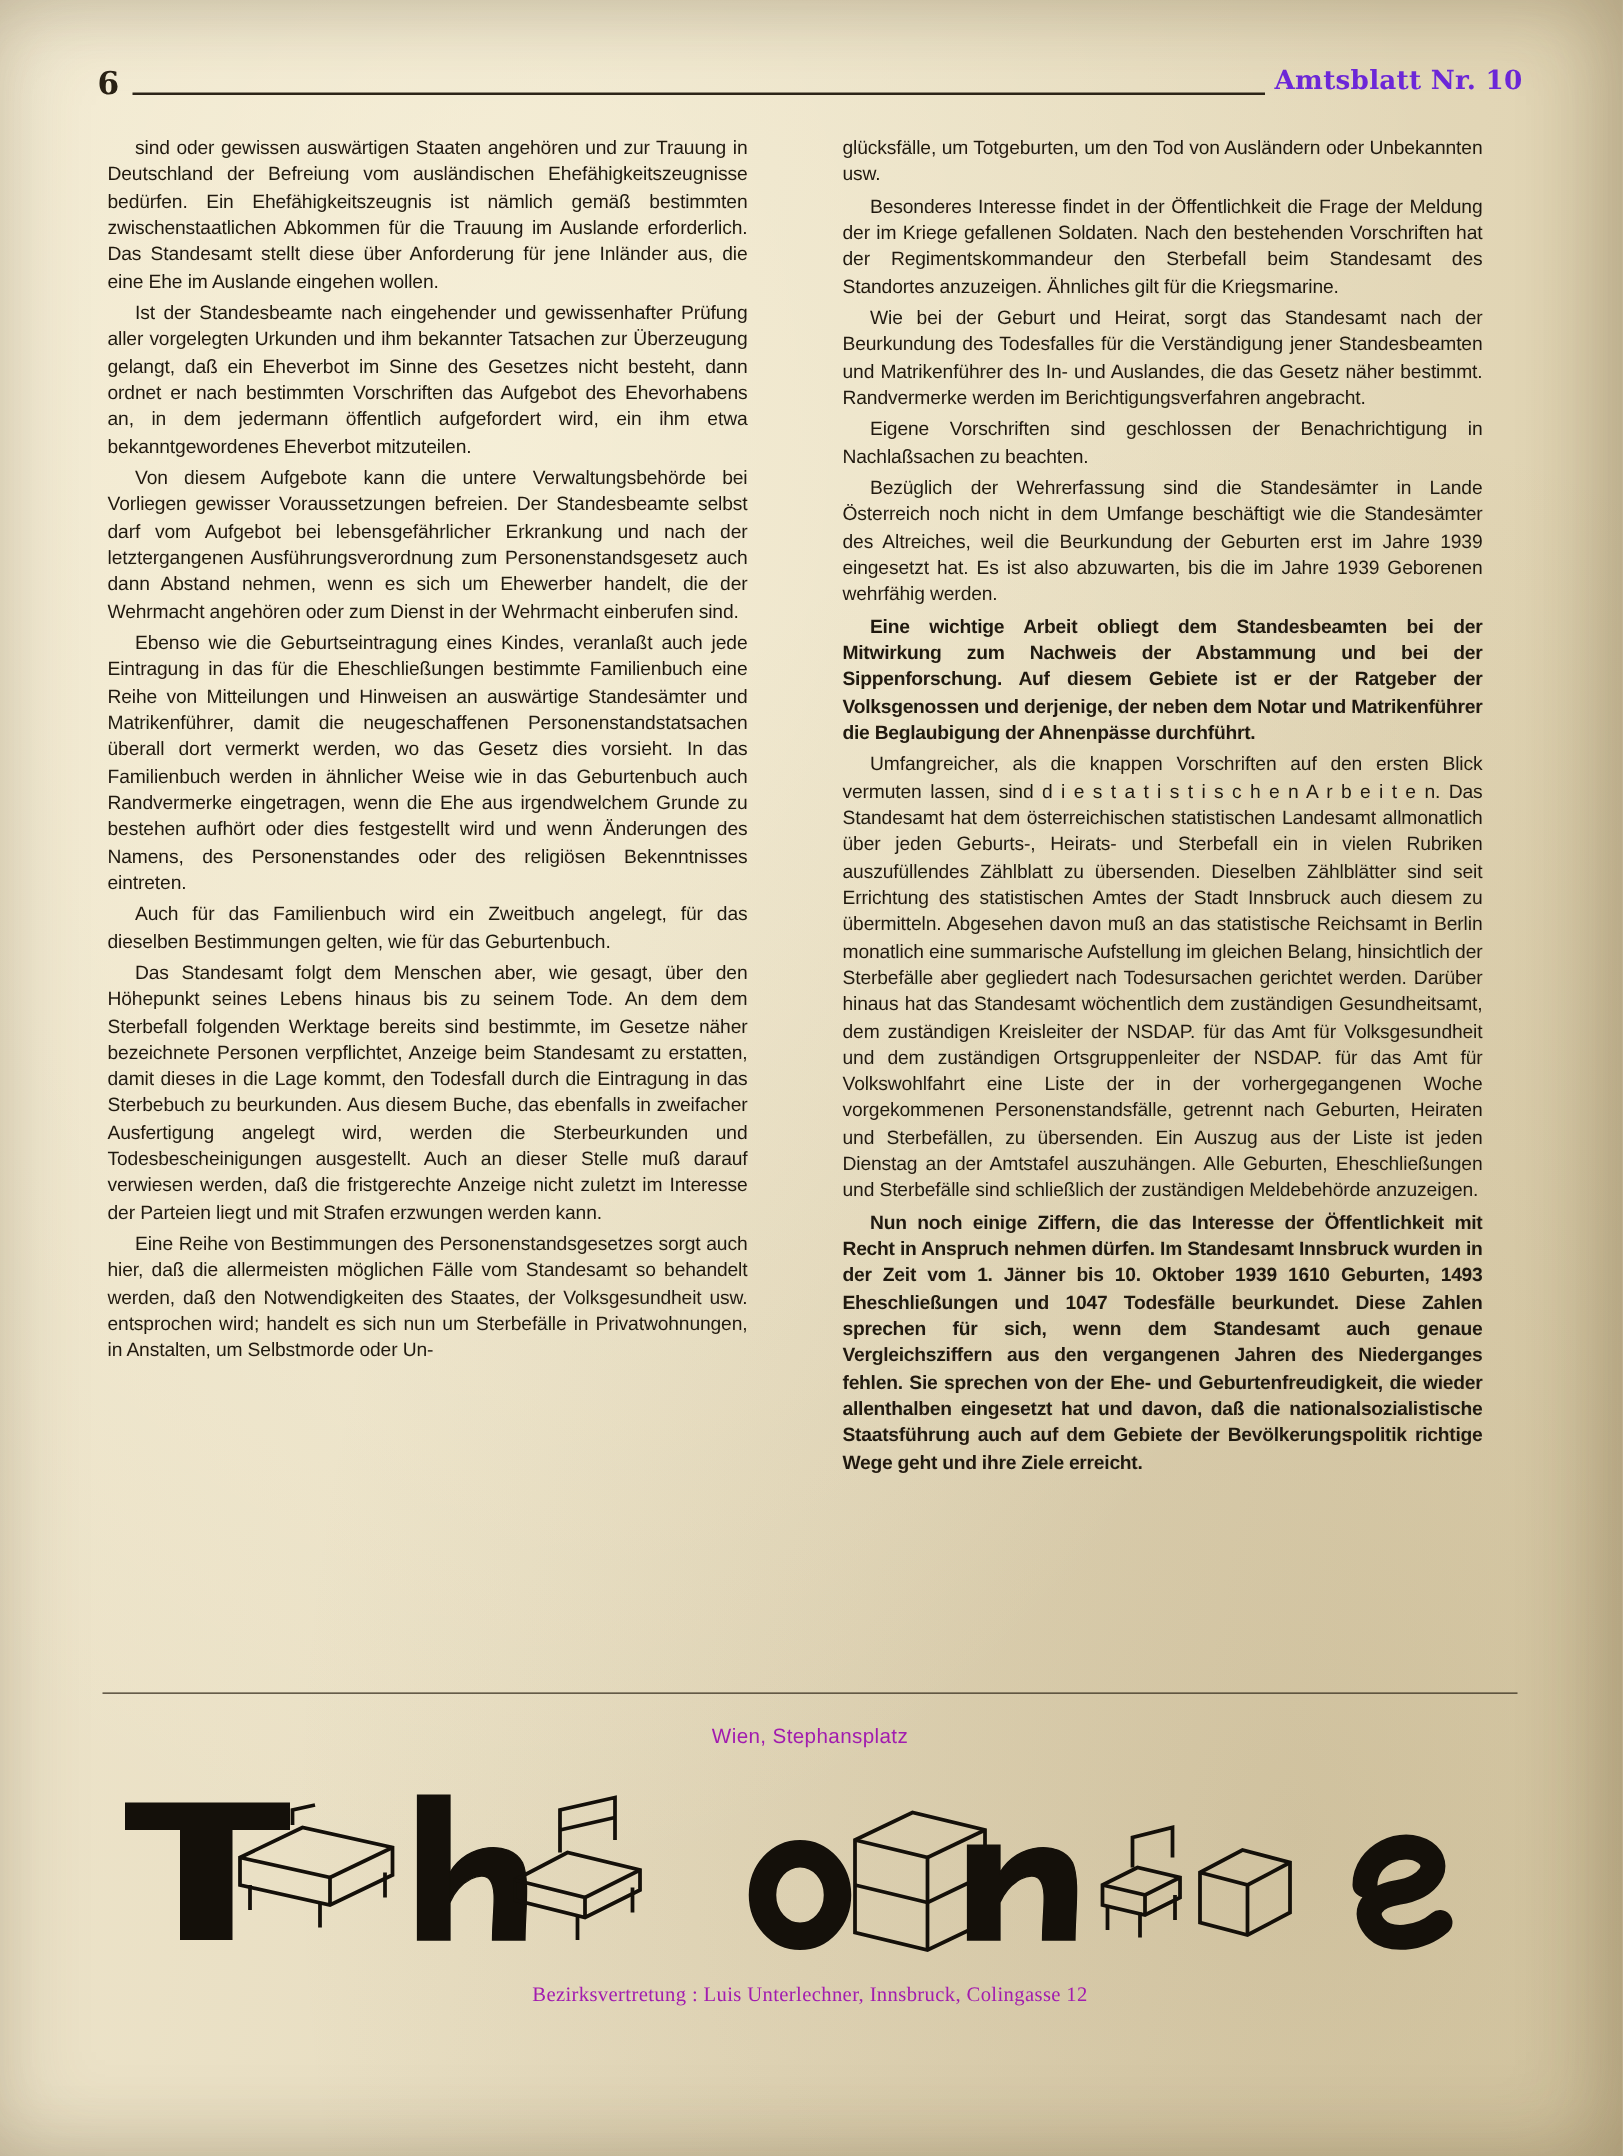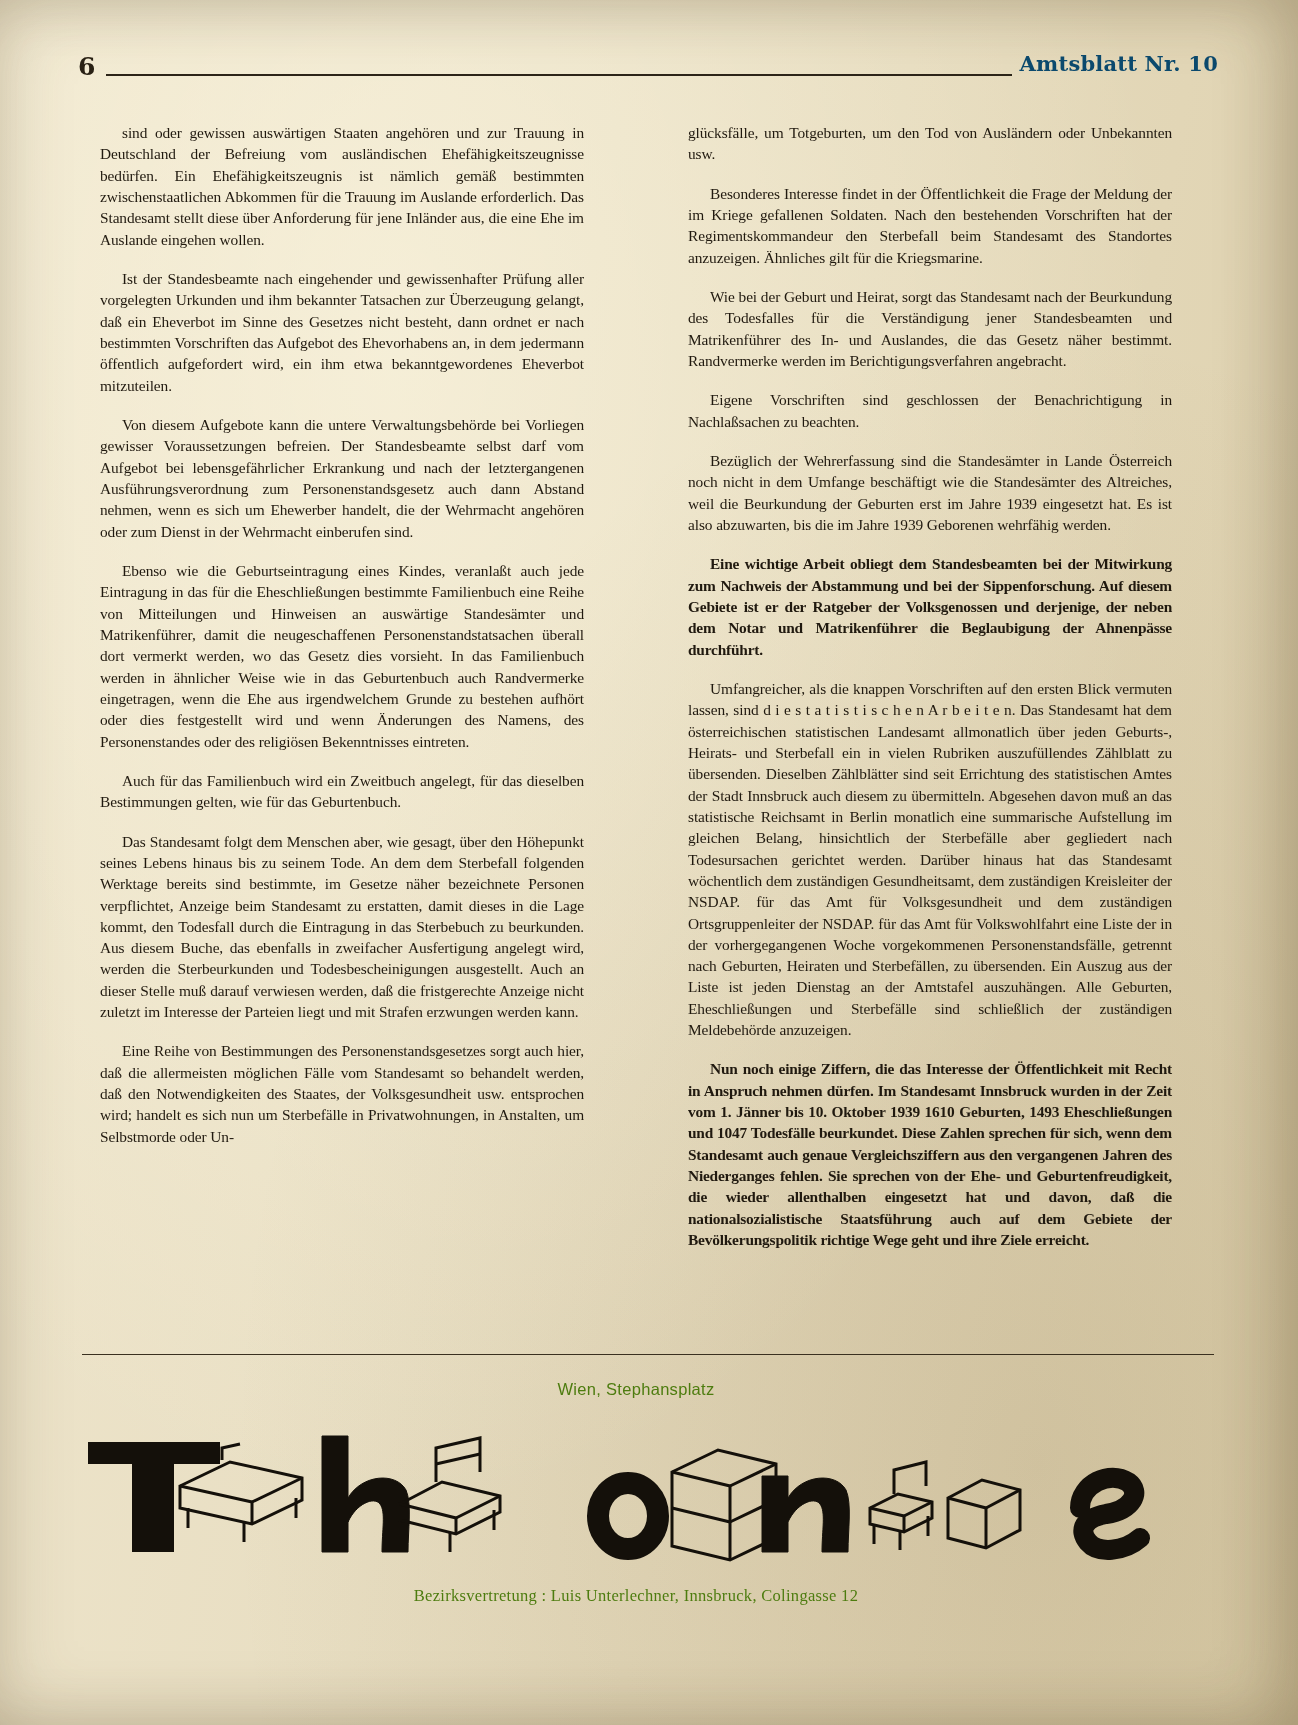--- a/index.html
+++ b/index.html
@@ -61,21 +61,21 @@
     top: 22px;
     border-top: 2.4px solid #2c2418;
   }
   .header-title {
     position: absolute;
     right: 0;
     top: -1px;
     font-family: "DejaVu Serif", serif;
     font-weight: bold;
     font-size: 21px;
-    color: #0c4a6e;
+    color: #6d28d9;
     letter-spacing: 0.2px;
   }
 
   
   .columns {
     position: absolute;
     left: 82px;
     top: 104px;
     width: 1132px;
     height: 1232px;
@@ -89,47 +89,47 @@
     line-height: 1.385;
     color: #20190f;
     text-align: justify;
     -webkit-hyphens: auto;
     hyphens: auto;
   }
   .col-left  { left: 0; }
   .col-right { left: 588px; }
 
   .col p {
-    margin: 18px;
+    margin: 4px;
     text-indent: 22px;
-    font-family: Liberation Serif, serif;
+    font-family: Liberation Sans, sans-serif;
     letter-spacing: -0.1px;
   }
   .col p.noindent { text-indent: 0; }
   .col p.bold {
     font-weight: bold;
     letter-spacing: -0.2px;
   }
 
   
   .ad-rule-top {
     position: absolute;
     left: 82px;
     top: 1354px;
     width: 1132px;
     border-top: 1.6px solid #3a3020;
   }
   .ad {
     position: absolute;
-    left: 70px;
+    left: 82px;
     top: 1366px;
     width: 1132px;
     height: 290px;
     font-family: "Liberation Sans", sans-serif;
-    color: #4d7c0f;
+    color: #a21caf;
   }
   .ad-city {
     position: absolute;
     left: 0; right: 0;
     top: 14px;
     text-align: center;
     font-size: 16.5px;
     letter-spacing: 0.3px;
   }
   .ad-bottom {

